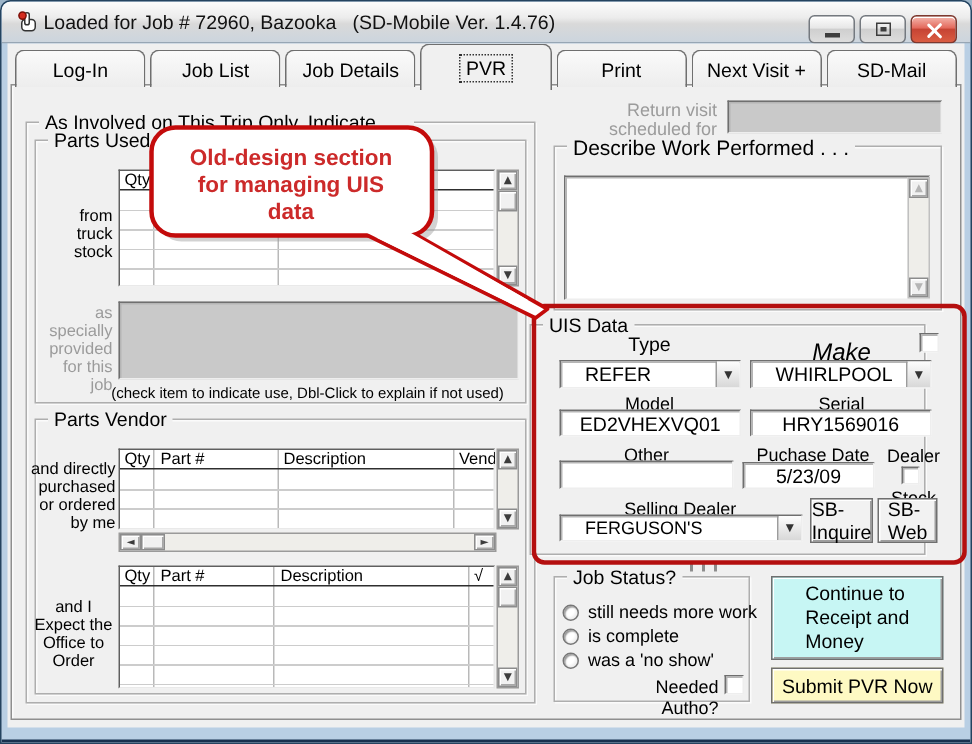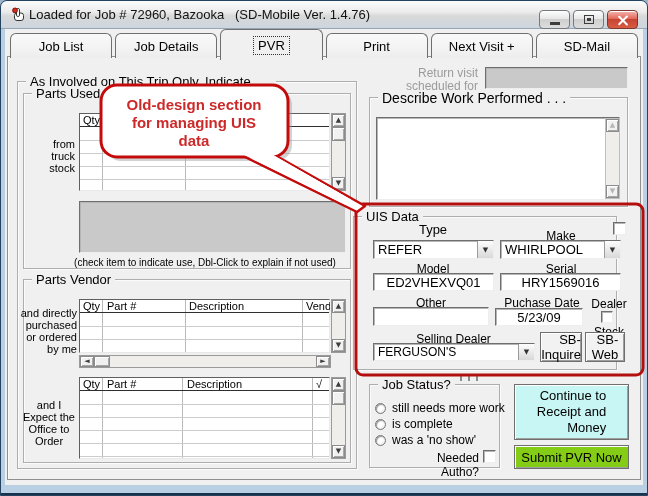--- a/index.html
+++ b/index.html
@@ -58,31 +58,31 @@
           display:flex;align-items:center;justify-content:center;font-family:"DejaVu Sans",sans-serif;
           font-size:7px;color:#3c3c3c;line-height:1;}
   .sb-thumb{position:absolute;background:#f1f1f1;border:1px solid #8c8c8c;box-shadow:inset 1px 1px 0 #fff,inset -1px -1px 0 #a7a7a7;}
   .sb-dis{color:#b5b5b5;}
   
   .sunken{border:1px solid;border-color:#6f6f6f #eeeeee #eeeeee #6f6f6f;background:#fff;box-shadow:inset 1px 1px 0 #b5b5b5;}
   .gray-box{background:#c9c9c9;}
   .tinput{position:absolute;font-family:"Liberation Sans",sans-serif;font-size:13px;padding:0 3px;outline:none;z-index:3;}
   .center{text-align:center;}
   .combo{position:absolute;display:flex;align-items:stretch;background:#fff;z-index:3;}
-  .combo-val{flex:1;font-size:13px;padding:1px 4px;white-space:nowrap;overflow:hidden;}
+  .combo-val{flex:1;font-size:13px;padding:1px 16px;white-space:nowrap;overflow:hidden;}
   .combo-btn{width:16px;background:linear-gradient(#fdfdfd,#d8d8d8);border-left:1px solid #9c9c9c;
              display:flex;align-items:center;justify-content:center;font-family:"DejaVu Sans",sans-serif;
              font-size:7px;color:#333;}
   .checkbox{position:absolute;background:#fff;border:1px solid;border-color:#6f6f6f #eee #eee #6f6f6f;
             box-shadow:inset 1px 1px 0 #b5b5b5;z-index:3;}
   .radio{width:11px;height:11px;border-radius:50%;border:1px solid #777;
          background:radial-gradient(circle at 35% 35%,#fff 40%,#dcdcdc);box-shadow:inset 1px 1px 1px #999;}
   .btn3d{position:absolute;background:#f2f2f2;border:1px solid #6f6f6f;
          box-shadow:inset 1px 1px 0 #fff,inset -1px -1px 0 #9e9e9e;
-         display:flex;align-items:center;justify-content:center;text-align:right;
+         display:flex;align-items:center;justify-content:center;text-align:left;
          font-size:13px;line-height:15px;z-index:3;cursor:default;}
   .radio-row{position:absolute;display:flex;align-items:center;gap:6px;font-size:12px;z-index:3;}
   .mark{position:absolute;width:6px;height:7px;border-left:2px solid #8d8d8d;border-top:2px solid #8d8d8d;z-index:3;}
   .overlay{position:absolute;left:0;top:0;z-index:50;pointer-events:none;}
   .callout-text{font-family:"Liberation Sans",sans-serif;font-weight:bold;font-size:15px;fill:#cc2a2a;}
   .ta{position:absolute;resize:none;outline:none;font-family:"Liberation Sans",sans-serif;font-size:12px;z-index:3;}
 </style>
 </head>
 <body>
 
@@ -110,20 +110,23 @@
             <span></span>
           </span>
         </div>
     </div>
   </div>
 
   <div class="client"></div>
 
   <div class="tabs">
     <div class="tab">
+        <span class="tab-cap">Log-In</span>
+      </div>
+    <div class="tab">
         <span class="tab-cap">Job List</span>
       </div>
     <div class="tab">
         <span class="tab-cap">Job Details</span>
       </div>
     <div class="tab active">
         <span class="tab-cap">PVR</span>
       </div>
     <div class="tab">
         <span class="tab-cap">Print</span>
@@ -154,20 +157,21 @@
       <span class="thc" style="left:3px;width:19px;">Qty</span>
     </div>
     <div class="tbl-body"></div>
   </div>
   <div class="vscroll" style="left:330px;top:112px;height:78px;">
     <div class="sb-btn" style="left:0;right:0;top:0;height:13px;">▲</div>
     <div class="sb-thumb" style="left:0;right:0;top:13px;height:14px;"></div>
     <div class="sb-btn" style="left:0;right:0;bottom:0;height:13px;">▼</div>
   </div>
 
+  <div class="lbl lbl-gray r abs" style="left:24px;top:202px;width:50px;z-index:3;">as<br>specially<br>provided<br>for this<br>job</div>
   <div class="sunken gray-box abs" style="left:78px;top:200px;width:267px;height:52px;z-index:3;"></div>
   <div class="abs" style="left:56px;top:256px;width:296px;text-align:center;font-size:10px;z-index:3;">(check item to indicate use, Dbl-Click to explain if not used)</div>
 
   <div class="grp" style="left:22px;top:278px;width:328px;height:184px;">
     <span class="grp-label">Parts Vendor</span>
   </div>
   <div class="lbl r abs" style="left:18px;top:306px;width:58px;z-index:3;">and directly<br>purchased<br>or ordered<br>by me</div>
 
   <div class="tbl" style="left:78px;top:298px;width:251px;height:54px;">
     <div class="cline" style="left:22px;"></div>
@@ -226,21 +230,21 @@
     <span class="grp-label">UIS Data</span>
   </div>
   <div class="checkbox" style="left:612px;top:221px;width:13px;height:13px;"></div>
 
   <div class="lbl abs center" style="left:392px;top:223px;width:80px;font-size:13px;z-index:3;">Type</div>
   <div class="combo sunken" style="left:372px;top:239px;width:121px;height:19px;">
     <span class="combo-val">REFER</span>
     <span class="combo-btn">▼</span>
   </div>
 
-  <div class="lbl abs center" style="left:520px;top:229px;width:80px;font-size:12px;z-index:3;">Make</div>
+  <div class="lbl abs center" style="left:520px;top:229px;width:80px;font-size:16px;z-index:3;font-style:italic;">Make</div>
   <div class="combo sunken" style="left:499px;top:239px;width:121px;height:19px;">
     <span class="combo-val">WHIRLPOOL</span>
     <span class="combo-btn">▼</span>
   </div>
 
   <div class="lbl abs center" style="left:392px;top:262px;width:80px;font-size:12px;z-index:3;">Model</div>
   <input class="tinput sunken center" style="left: 372px; top: 272px; width: 121px; height: 18px;" value="ED2VHEXVQ01">
 
   <div class="lbl abs center" style="left:520px;top:262px;width:80px;font-size:12px;z-index:3;">Serial</div>
   <input class="tinput sunken center" style="left: 499px; top: 272px; width: 121px; height: 18px;" value="HRY1569016">
@@ -276,21 +280,21 @@
     <span>is complete</span>
   </div>
   <div class="radio-row" style="left:374px;top:432px;">
     <span class="radio"></span>
     <span>was a 'no show'</span>
   </div>
   <div class="abs r" style="left:398px;top:450px;width:80px;font-size:12px;z-index:3;">Needed Autho?</div>
   <div class="checkbox" style="left:482px;top:449px;width:13px;height:13px;"></div>
 
   <div class="btn3d" style="left:513px;top:383px;width:115px;height:56px;background:#c7f6f4;line-height:16px;">Continue to<br>Receipt and<br>Money</div>
-  <div class="btn3d" style="left:513px;top:444px;width:115px;height:24px;background:#84cc16;">Submit PVR Now</div>
+  <div class="btn3d" style="left:513px;top:444px;width:115px;height:24px;background:#fef9c3;">Submit PVR Now</div>
 
   <div class="mark" style="left:459px;top:373px;"></div>
   <div class="mark" style="left:467px;top:373px;"></div>
   <div class="mark" style="left:475px;top:373px;"></div>
 
   <div class="frame-bottom"></div>
 
   <svg class="overlay" width="648" height="496">
     <rect x="355" y="203" width="287" height="171" rx="7" fill="none" stroke="#b40f0f" stroke-width="3"></rect>
     <rect x="104" y="88" width="187" height="72" rx="16" fill="#9c9c9c" opacity="0.45"></rect>

